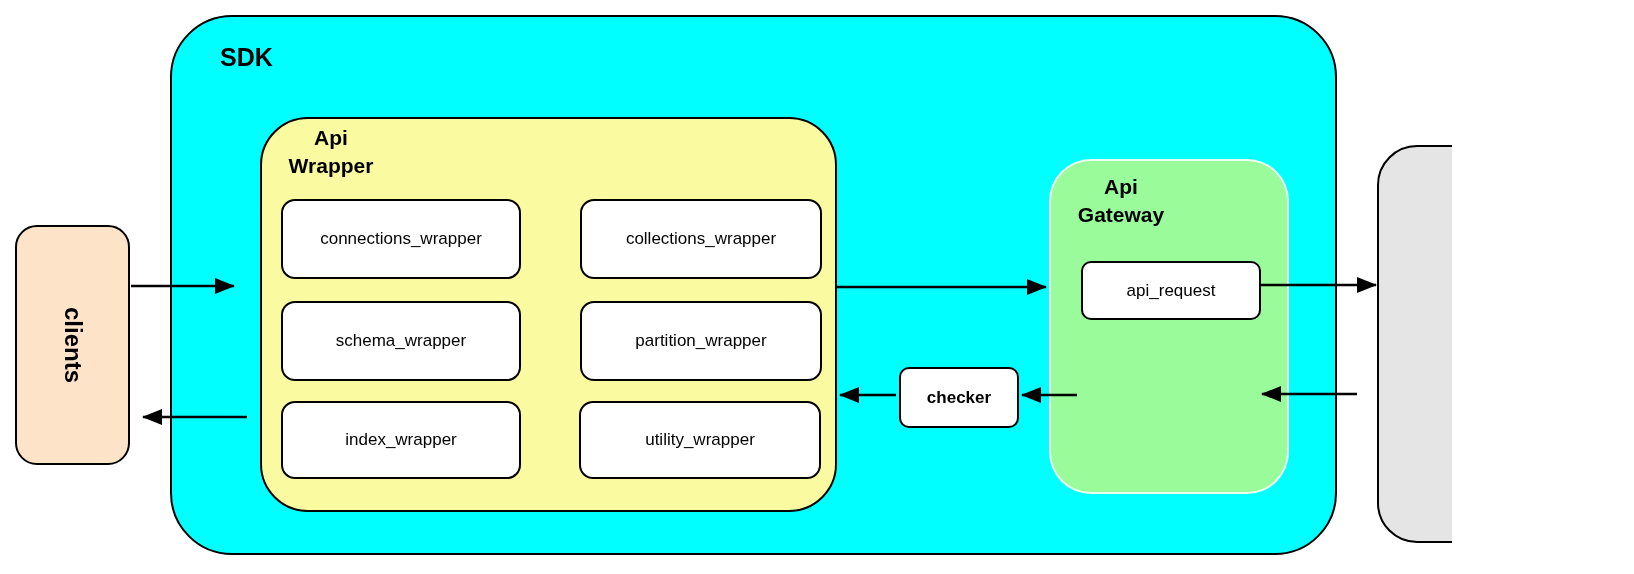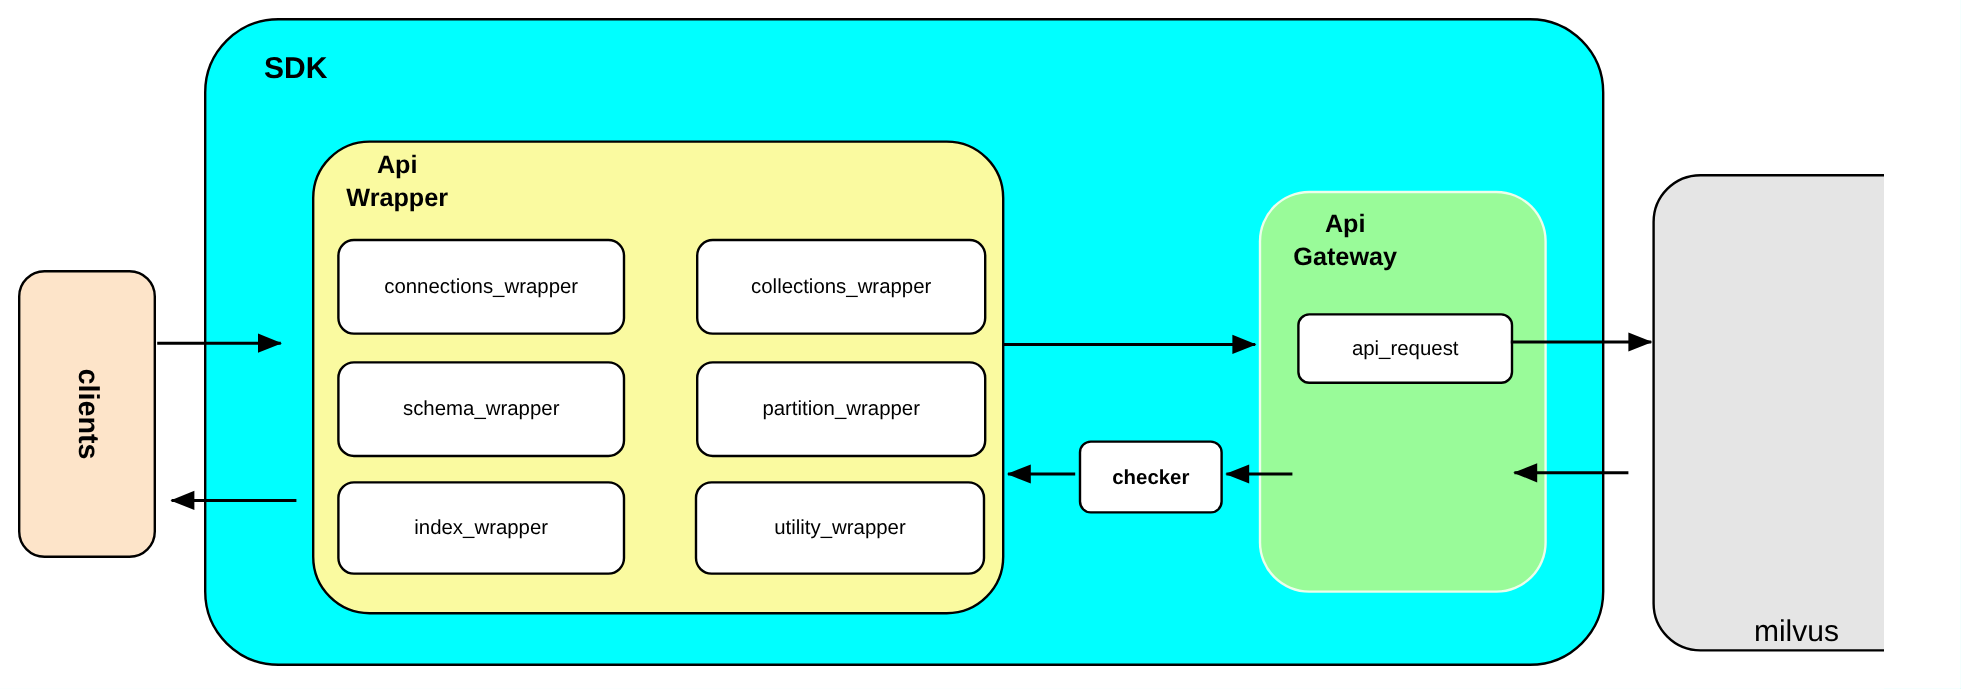--- a/index.html
+++ b/index.html
@@ -1,17 +1,17 @@
 <!DOCTYPE html>
 <html style="--sdk-fill: #00FFFF; --api-wrapper-fill: #FAFAA0; --api-gateway-fill: #99FB99; --clients-fill: #FDE4C9; --milvus-fill: #E5E5E5; --node-fill: #FFFFFF; --stroke: #000000;"><head>
 <meta charset="utf-8">
 <style>
   html,body{margin:0;padding:0;background:#ffffff;}
   .stage{
-    position:relative;width:1570px;height:574px;background:#ffffff;overflow:hidden;
+    position:relative;width:1452px;height:574px;background:#ffffff;overflow:hidden;
     font-family:"Liberation Sans", sans-serif;color:#000;
   }
   .stage *{box-sizing:border-box;}
   
   .sdk{
     position:absolute;left:170px;top:15px;width:1167px;height:540px;
     background:var(--sdk-fill,#00FFFF);border:2.5px solid var(--stroke,#000);border-radius:62px;
   }
   .sdk-label{position:absolute;left:48px;top:26px;font-size:25px;font-weight:bold;}
   .api-wrapper{

